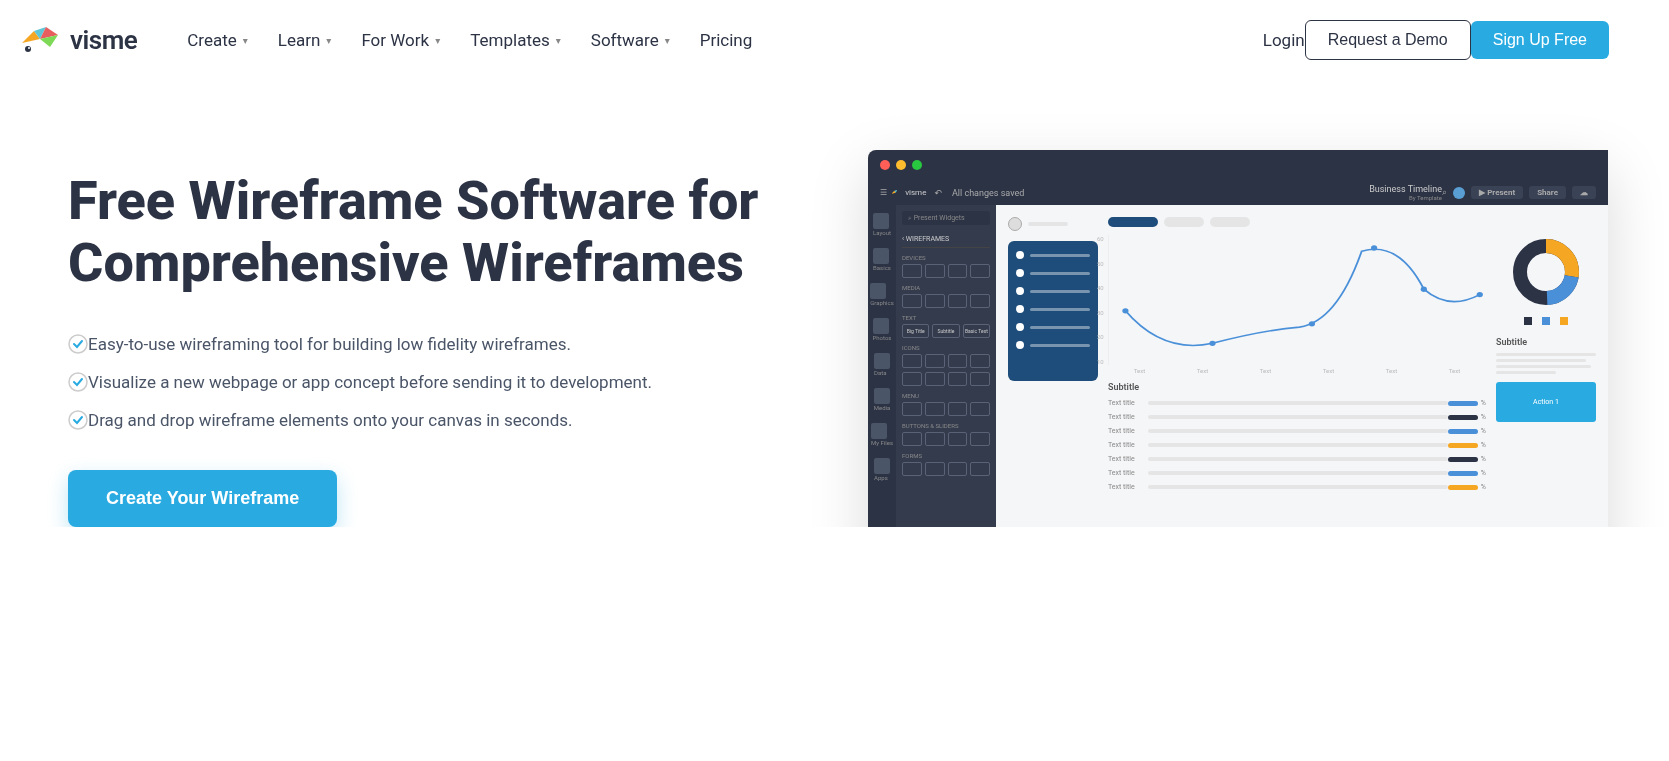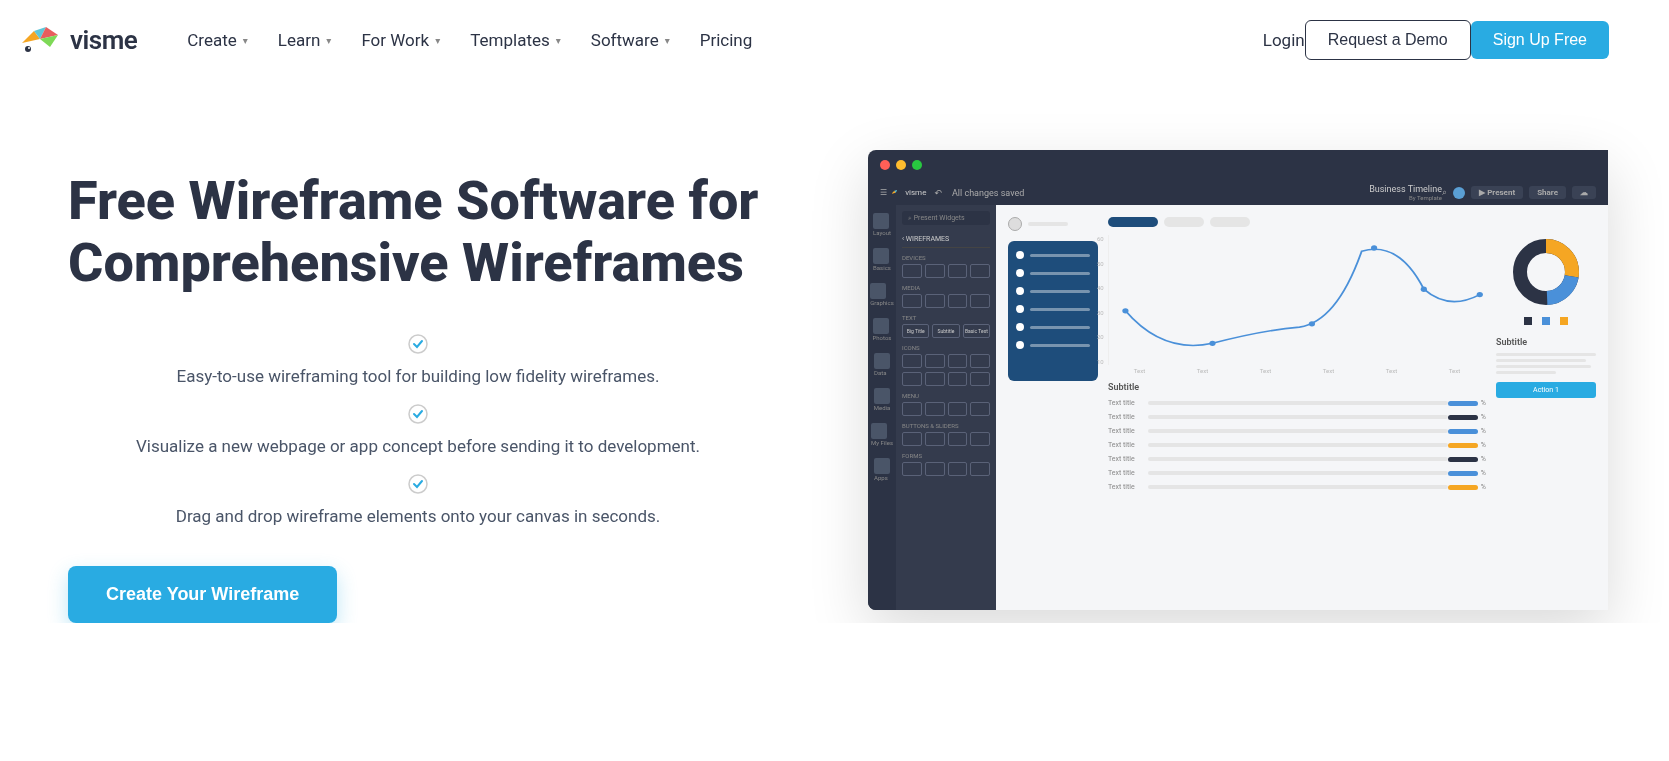--- a/index.html
+++ b/index.html
@@ -17,21 +17,21 @@
 .header-right { display: flex; align-items: center; }
 .login-link { font-size: 17px; color: #2c3345; cursor: pointer; }
 .btn-outline { padding: 10px 22px; border: 1px solid #2c3345; border-radius: 6px; font-size: 16px; color: #2c3345; background: #fff; cursor: pointer; }
 .btn-primary { padding: 10px 22px; border: none; border-radius: 6px; font-size: 16px; color: #fff; background: #29abe2; cursor: pointer; }
 
 
 .hero { display: flex; padding: 90px 0 0 68px; gap: 40px; }
 .hero-left { flex: 0 0 700px; }
 .hero-title { font-size: 54px; font-weight: 800; color: #2c3345; line-height: 1.15; margin-bottom: 40px; }
 .feature-list { list-style: none; margin-bottom: 40px; }
-.feature-list li { display: flex; align-items: center; gap: 12px; font-size: 17px; color: #4a5568; margin-bottom: 18px; flex-direction: column; }
+.feature-list li { display: flex; align-items: flex-start; gap: 0; font-size: 17px; color: #4a5568; margin-bottom: 18px; }
 .check-icon { width: 20px; height: 20px; flex-shrink: 0; }
 .cta-button { padding: 18px 38px; background: #29abe2; color: #fff; border: none; border-radius: 8px; font-size: 18px; font-weight: 600; cursor: pointer; box-shadow: 0 8px 20px rgba(41,171,226,0.3); }
 
 
 .hero-right { flex: 1; position: relative; }
 .app-window { position: absolute; left: 60px; top: -20px; width: 740px; height: 460px; background: #2c3345; border-radius: 8px 0 0 8px; box-shadow: 0 20px 60px rgba(0,0,0,0.15); overflow: hidden; }
 .window-dots { display: flex; gap: 6px; padding: 10px 12px; }
 .dot { width: 10px; height: 10px; border-radius: 50%; }
 .dot-red { background: #ff5f57; }
 .dot-yellow { background: #febc2e; }
@@ -76,21 +76,21 @@
 .tr-bar { flex: 1; height: 4px; background: #e5e5e5; border-radius: 2px; }
 .tr-bar-short { width: 30px; height: 5px; border-radius: 3px; }
 .tr-percent { width: 8px; text-align: right; }
 .canvas-right { width: 100px; }
 .donut-chart { width: 70px; height: 70px; margin: 20px auto 10px; }
 .legend-row { display: flex; gap: 10px; justify-content: center; margin-bottom: 12px; }
 .legend-sq { width: 8px; height: 8px; }
 .right-subtitle { font-size: 9px; font-weight: 600; color: #555; margin-bottom: 6px; }
 .right-lines { display: flex; flex-direction: column; gap: 3px; margin-bottom: 8px; }
 .right-line { height: 3px; background: #e5e5e5; border-radius: 2px; }
-.right-btn { background: #29abe2; color: #fff; font-size: 7px; text-align: center; padding: 4px; border-radius: 3px; }
+.right-btn { background: #29abe2; color: #fff; font-size: 7px; text-align: center; padding: 16px; border-radius: 3px; }
 </style>
 </head>
 <body>
 
 <header class="header">
   <div class="header-left">
     <div class="logo">
       <div class="logo-icon">
         <svg viewBox="0 0 42 30" width="42" height="30">
           <path d="M2 18 L14 6 L20 14 Z" fill="#f5a623"></path>

